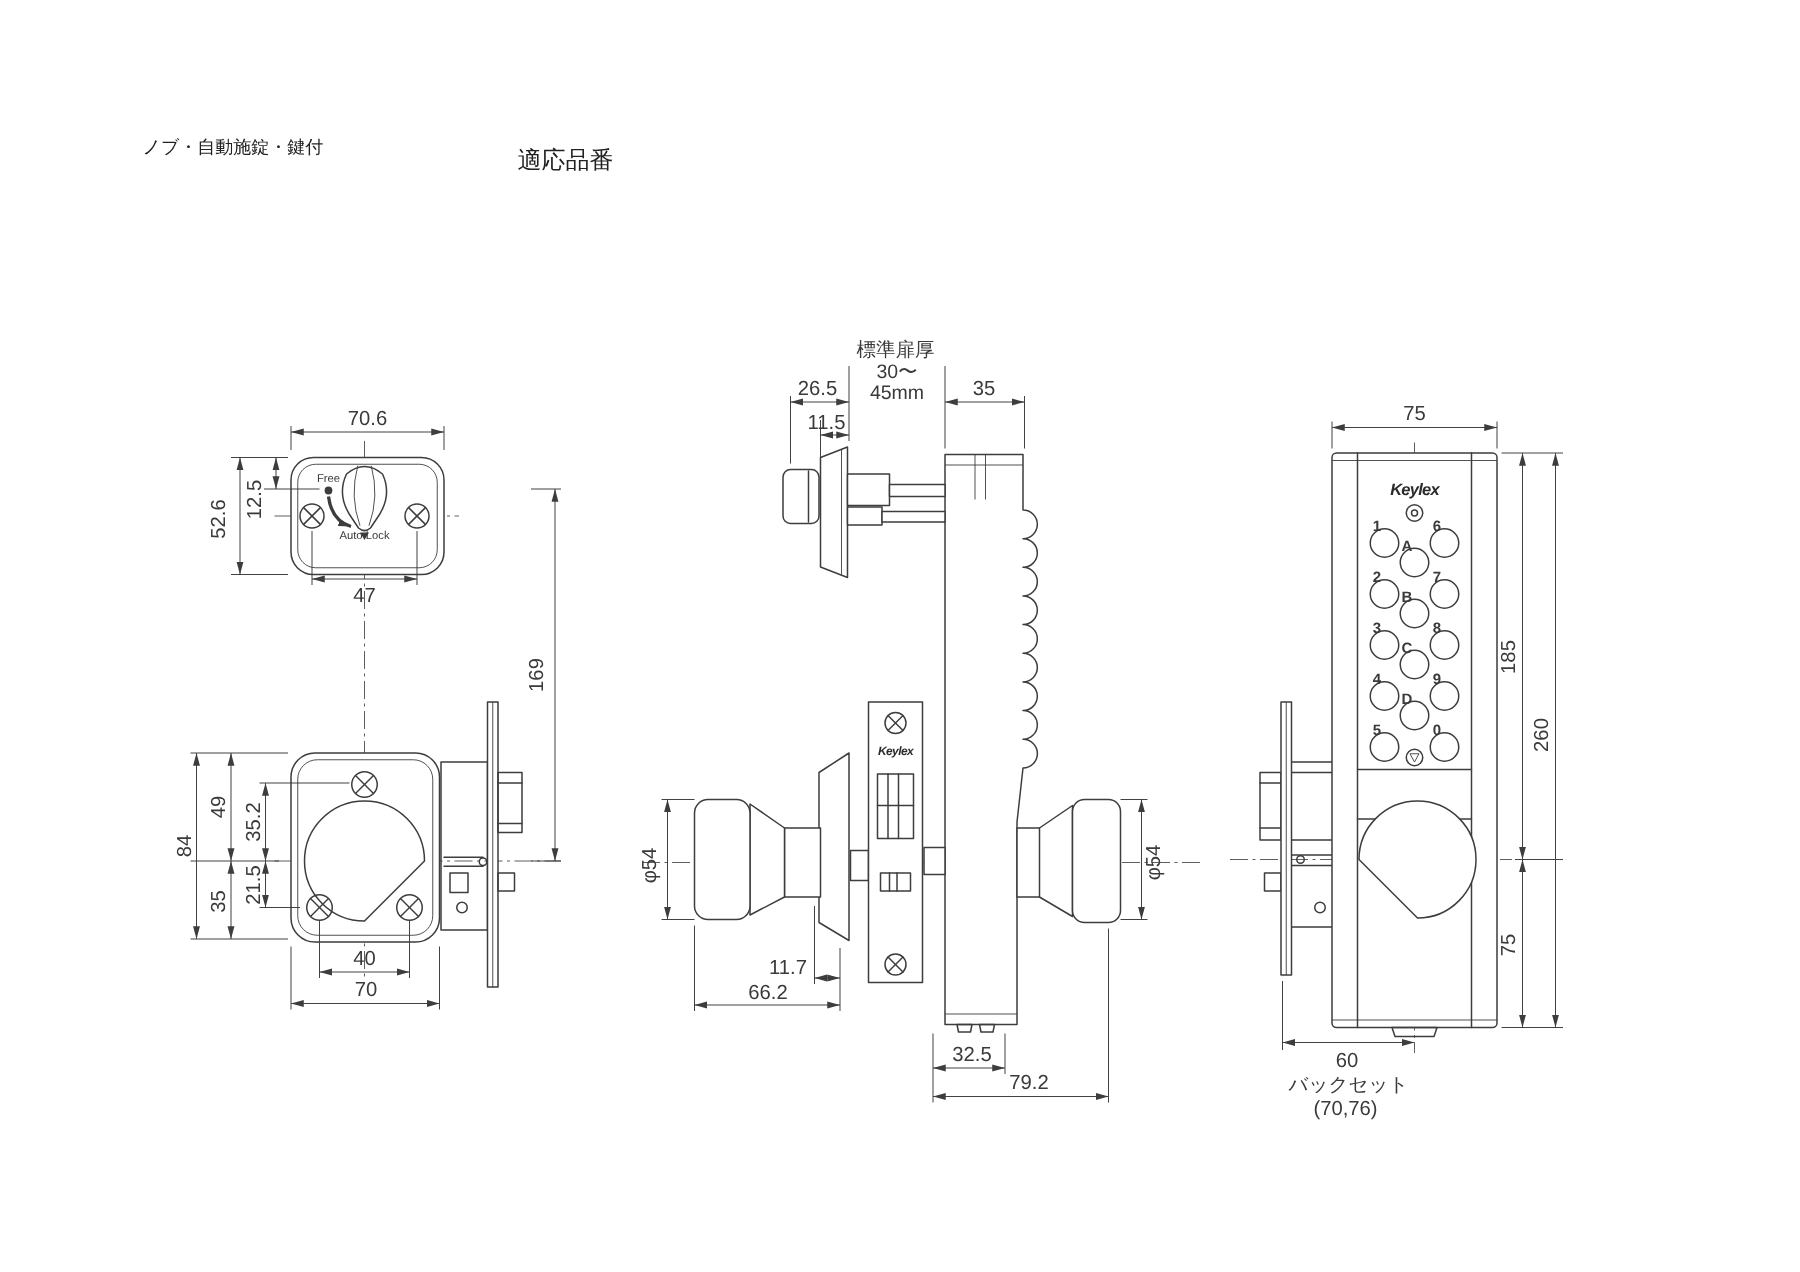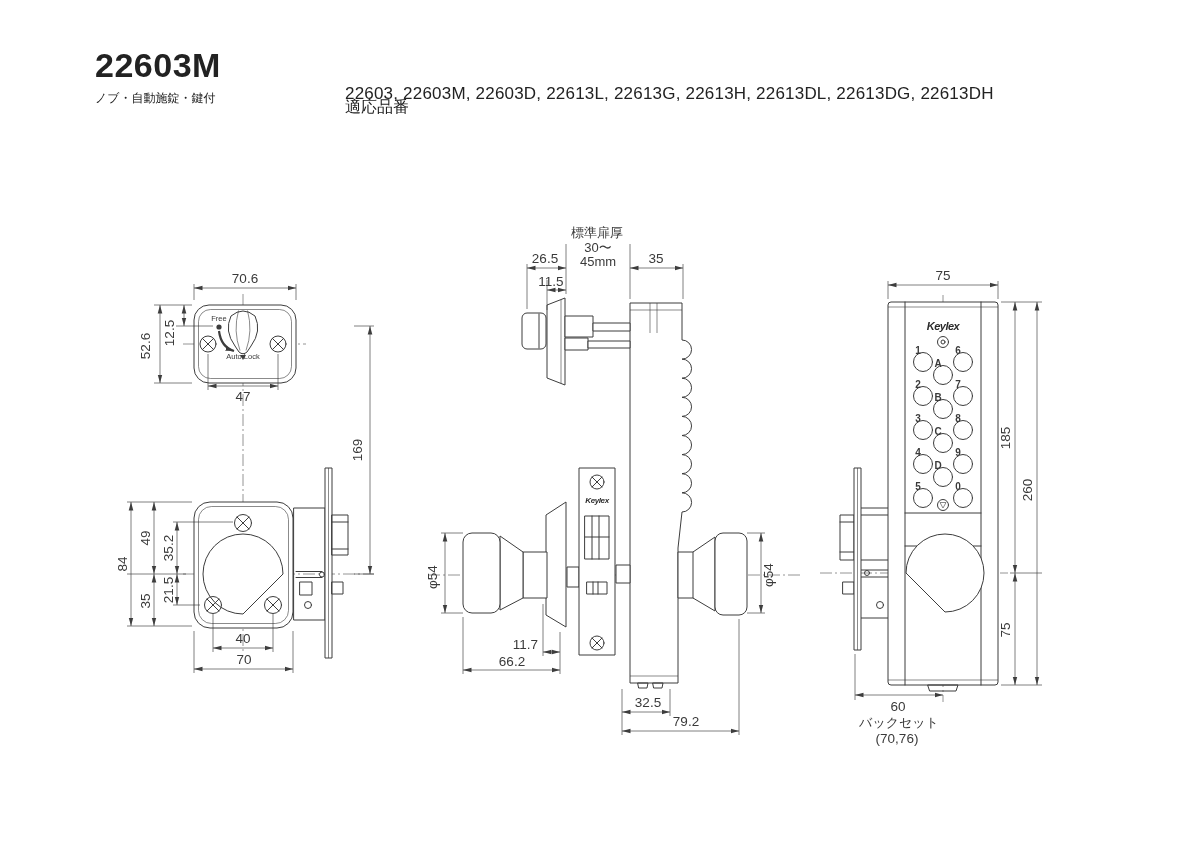--- a/index.html
+++ b/index.html
@@ -22,24 +22,22 @@
   .logo{font-size:11px;font-weight:bold;font-style:italic;fill:#2b2b2b;letter-spacing:-0.5px;}
   .logos{font-size:8px;font-weight:bold;font-style:italic;fill:#2b2b2b;letter-spacing:-0.4px;}
   text{font-family:"Liberation Sans", sans-serif;}
   .mid{text-anchor:middle;}
 </style>
 </head>
 <body>
 
 <div class="page">
 
-  <div class="model">22603M</div>
   <div class="sub">ノブ・自動施錠・鍵付</div>
   <div class="compat-label">適応品番</div>
-  <div class="compat-list">22603, 22603M, 22603D, 22613L, 22613G, 22613H, 22613DL, 22613DG, 22613DH</div>
 
   <svg width="1200" height="848" viewBox="0 0 1200 848">
     <defs>
       <marker id="ae" markerWidth="9" markerHeight="7" refX="8.5" refY="3" orient="auto" markerUnits="userSpaceOnUse">
         <path d="M8.5,3 L0,0.7 L0,5.3 Z" fill="#3d3d3d"></path>
       </marker>
       <marker id="as" markerWidth="9" markerHeight="7" refX="0.5" refY="3" orient="auto" markerUnits="userSpaceOnUse">
         <path d="M0.5,3 L9,0.7 L9,5.3 Z" fill="#3d3d3d"></path>
       </marker>
     </defs>

